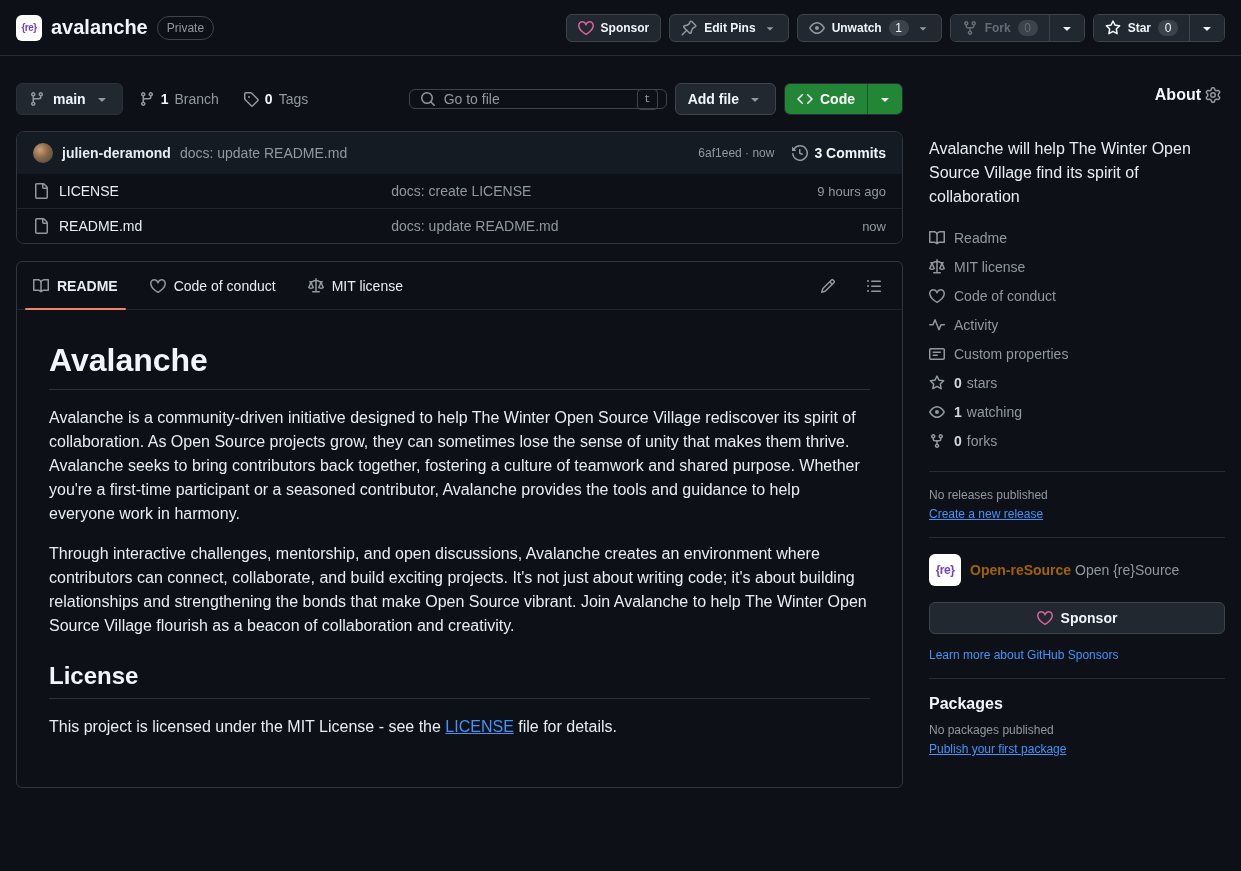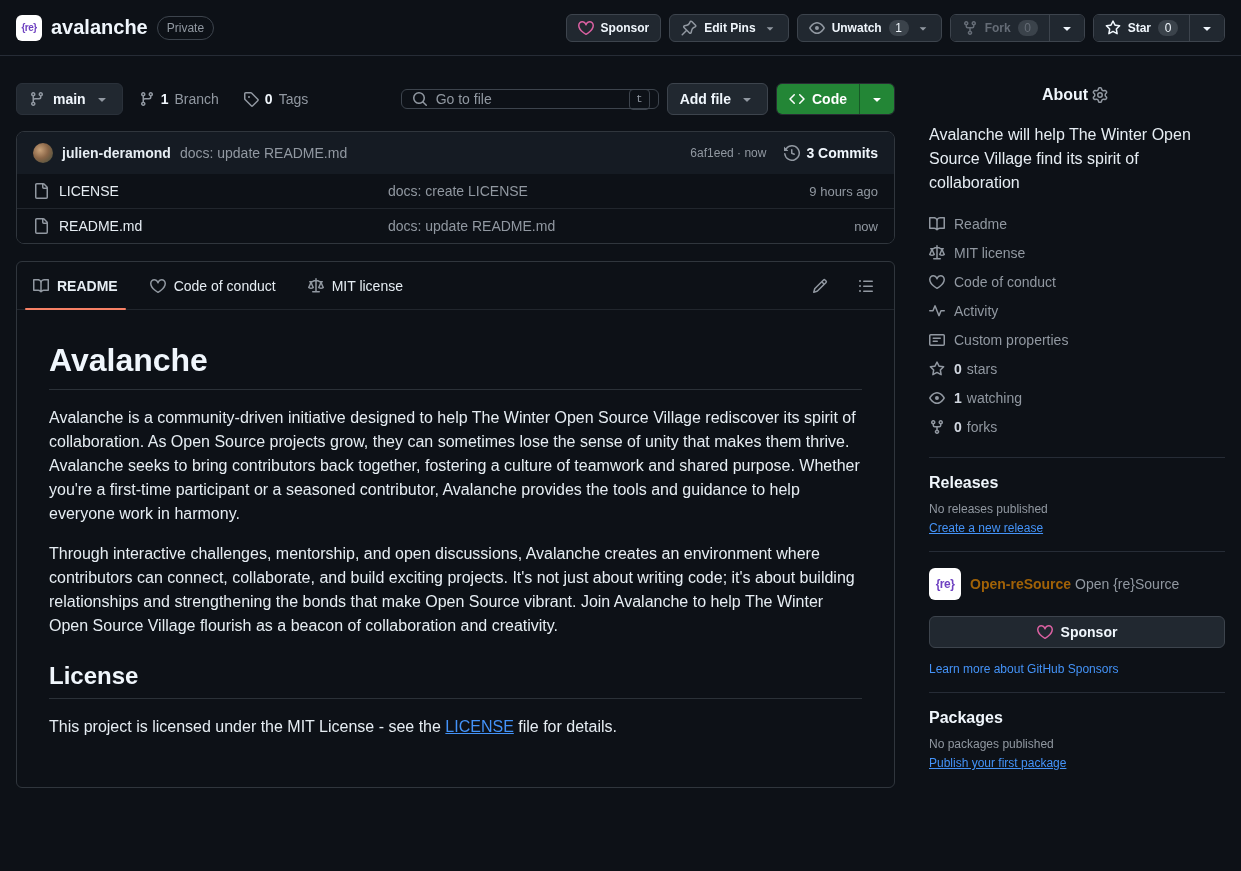--- a/index.html
+++ b/index.html
@@ -49,21 +49,21 @@
   .btn-group { display: inline-flex; align-items: stretch; border: 1px solid #3d444d; border-radius: 6px; overflow: hidden; height: 28px; }
   .btn-group .seg {
     display: inline-flex; align-items: center; gap: 7px; padding: 0 11px;
     background: #212830; border: none; color: #f0f6fc; font-size: 12px; font-weight: 600;
     cursor: pointer; font-family: inherit;
   }
   .btn-group .seg + .seg { border-left: 1px solid #3d444d; padding: 0 9px; }
   .btn-group .seg.disabled, .btn-group .seg.disabled .octicon { color: #656c76; cursor: default; }
 
   
-  .container { display: flex; gap: 34px; padding: 27px 16px 24px; }
+  .container { display: flex; gap: 26px; padding: 27px 16px 24px; }
   .main-col { flex: 1; min-width: 0; }
   .sidebar { width: 296px; flex-shrink: 0; }
 
   
   .repo-toolbar { display: flex; align-items: center; justify-content: space-between; margin-bottom: 16px; }
   .toolbar-left, .toolbar-right { display: flex; align-items: center; gap: 8px; }
   .branch-btn {
     display: inline-flex; align-items: center; gap: 8px; height: 32px; padding: 0 12px;
     background: #212830; border: 1px solid #2a313a; border-radius: 6px;
     color: #f0f6fc; font-size: 14px; font-weight: 600; cursor: pointer; font-family: inherit;
@@ -156,21 +156,21 @@
     font-size: 24px; font-weight: 600; color: #f0f6fc;
     padding-bottom: 8px; border-bottom: 1px solid #2b3138; margin: 24px 0 16px;
   }
   .markdown p { font-size: 16px; line-height: 1.5; margin-bottom: 16px; color: #e6edf3; }
   .markdown a { color: #4493f8; text-decoration: underline; }
 
   
   .sidebar h2 { font-size: 16px; font-weight: 600; color: #f0f6fc; }
   .side-section { padding-bottom: 16px; border-bottom: 1px solid #262c36; margin-bottom: 16px; }
   .side-section:last-child { border-bottom: none; margin-bottom: 0; }
-  .about-head { display: flex; align-items: center; justify-content: center; margin-bottom: 16px; }
+  .about-head { display: flex; align-items: center; justify-content: flex-end; margin-bottom: 30px; }
   .about-desc { font-size: 16px; line-height: 1.5; margin-bottom: 14px; color: #e6edf3; }
   .side-item {
     display: flex; align-items: center; gap: 9px; height: 29px;
     color: #9198a1; font-size: 14px; cursor: pointer;
   }
   .side-item .octicon { color: #9198a1; }
   .side-item strong { color: #d1d7e0; font-weight: 600; margin-right: -4px; }
   .side-sub { font-size: 12px; color: #9198a1; margin-top: 10px; }
   .side-link { font-size: 12px; color: #4493f8; display: inline-block; margin-top: 5px; cursor: pointer; }
   .side-link.underlined { text-decoration: underline; }
@@ -521,21 +521,20 @@
           <svg class="octicon">
               <use href="#oct-fork"></use>
             </svg>
           <strong>0</strong>
           <span>forks</span>
         </a>
       </div>
     </section>
 
     <section class="side-section">
-      <h2>Releases</h2>
       <div class="side-sub">No releases published</div>
       <a class="side-link underlined">Create a new release</a>
     </section>
 
     <section class="side-section">
       <div class="sponsor-org">
         <span class="sponsor-avatar">{re}</span>
         <span class="sponsor-org-name"><b>Open-reSource</b> <span>Open {re}Source</span></span>
       </div>
       <button class="sponsor-btn">

